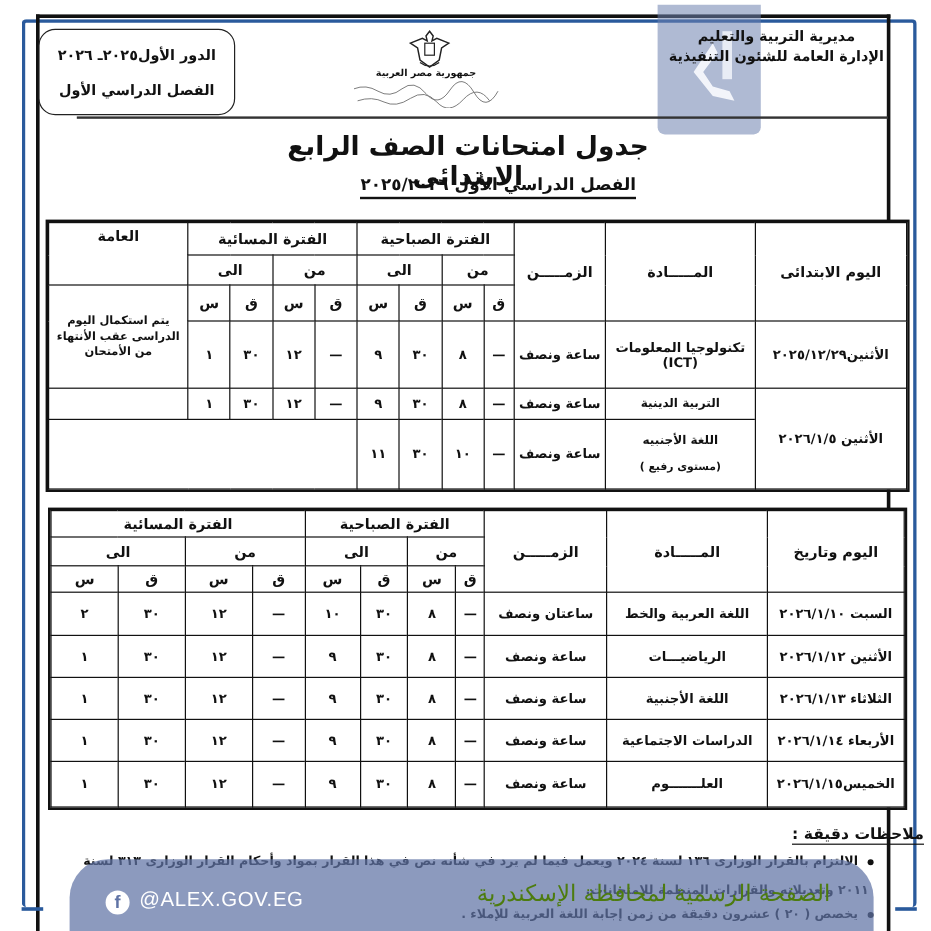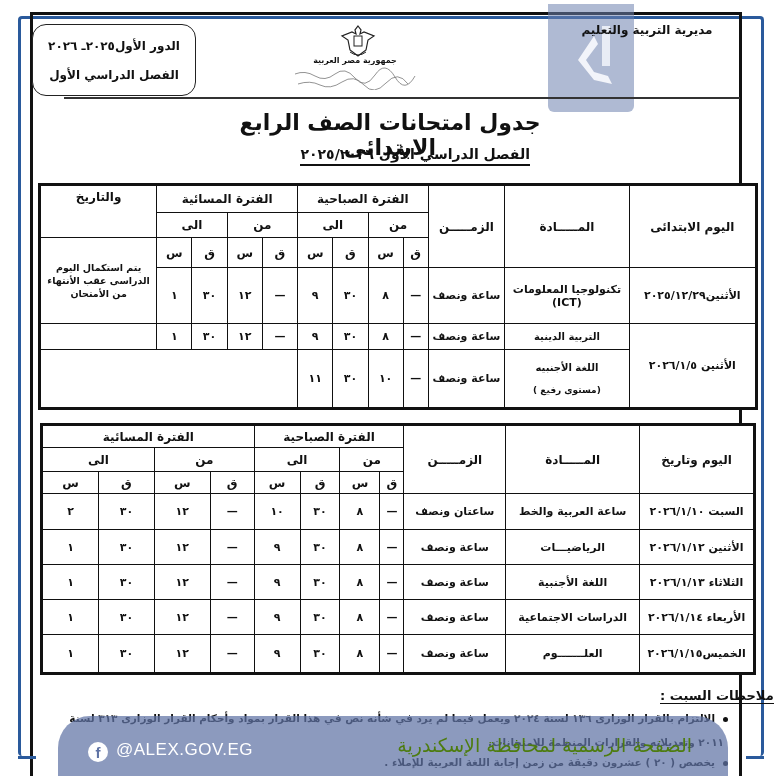--- a/index.html
+++ b/index.html
@@ -97,20 +97,21 @@
 </svg>
 
 <div class="watermark">
   <svg viewBox="0 0 86 108" width="86" height="108">
     <rect x="54" y="22" width="8" height="40" fill="#e8ecf5"></rect>
     <path d="M46 32 L30 56 L46 76 L64 80 L60 72 L46 68 L38 56 L50 40 Z" fill="#f2f4fa"></path>
   </svg>
 </div>
 <div class="authority">
   <div>مديرية التربية والتعليم</div>
+  <div>الإدارة العامة للشئون التنفيذية</div>
 </div>
 
 <div class="top-rule"></div>
 
 <div class="title1">جدول امتحانات الصف الرابع الابتدائى</div>
 <div class="title2"><span>الفصل الدراسي الأول ٢٠٢٥/٢٠٢٦</span></div>
 
 <table class="grid t1 outer-thick">
   <colgroup>
     <col style="width:122px">
@@ -126,21 +127,21 @@
       <col style="width:34px">
     <col style="width:112px">
   </colgroup>
   <tbody>
       <tr style="height:27px">
     <th rowspan="3">اليوم الابتدائى</th>
     <th rowspan="3">المـــــادة</th>
     <th rowspan="3">الزمـــــن</th>
     <th colspan="4">الفترة الصباحية</th>
     <th colspan="4">الفترة المسائية</th>
-    <th rowspan="2" style="vertical-align:top;padding-top:4px">والتاريخ</th>
+    <th rowspan="2" style="vertical-align:top;padding-top:4px">العامة</th>
   </tr>
   <tr style="height:25px">
     <th colspan="2">من</th>
     <th colspan="2">الى</th>
     <th colspan="2">من</th>
     <th colspan="2">الى</th>
   </tr>
   <tr style="height:30px">
     <th>ق</th>
     <th>س</th>
@@ -227,21 +228,21 @@
     <th>س</th>
     <th>ق</th>
     <th>س</th>
     <th>ق</th>
     <th>س</th>
     <th>ق</th>
     <th>س</th>
   </tr>
   <tr style="height:36px">
     <td>السبت ٢٠٢٦/١/١٠</td>
-    <td>ساعة العربية والخط</td>
+    <td>اللغة العربية والخط</td>
     <td>ساعتان ونصف</td>
     <td>—</td>
     <td>٨</td>
     <td>٣٠</td>
     <td>١٠</td>
     <td>—</td>
     <td>١٢</td>
     <td>٣٠</td>
     <td>٢</td>
   </tr>
@@ -293,21 +294,21 @@
     <td>٣٠</td>
     <td>٩</td>
     <td>—</td>
     <td>١٢</td>
     <td>٣٠</td>
     <td>١</td>
   </tr>
 </tbody>
   </table>
 
-<div class="notes-title">ملاحظات السبت :</div>
+<div class="notes-title">ملاحظات دقيقة :</div>
 <div class="note note1"><span class="bullet"></span><span>الالتزام بالقرار الوزارى ١٣٦ لسنة ٢٠٢٤ ويعمل فيما لم يرد في شأنه نص في هذا القرار بمواد وأحكام القرار الوزارى ٣١٣ لسنة</span></div>
 <div class="note note2">٢٠١١ وتعديلاته والقرارات المنظمة للامتحانات.</div>
 <div class="note note3"><span class="bullet"></span><span>يخصص ( ٢٠ ) عشرون دقيقة من زمن إجابة اللغة العربية للإملاء .</span></div>
 
 <div class="banner"></div>
 <div class="fb-icon">f</div>
 <div class="handle">@ALEX.GOV.EG</div>
 <div class="banner-ar">الصفحة الرسمية لمحافظة الإسكندرية</div>
 
 </body></html>

